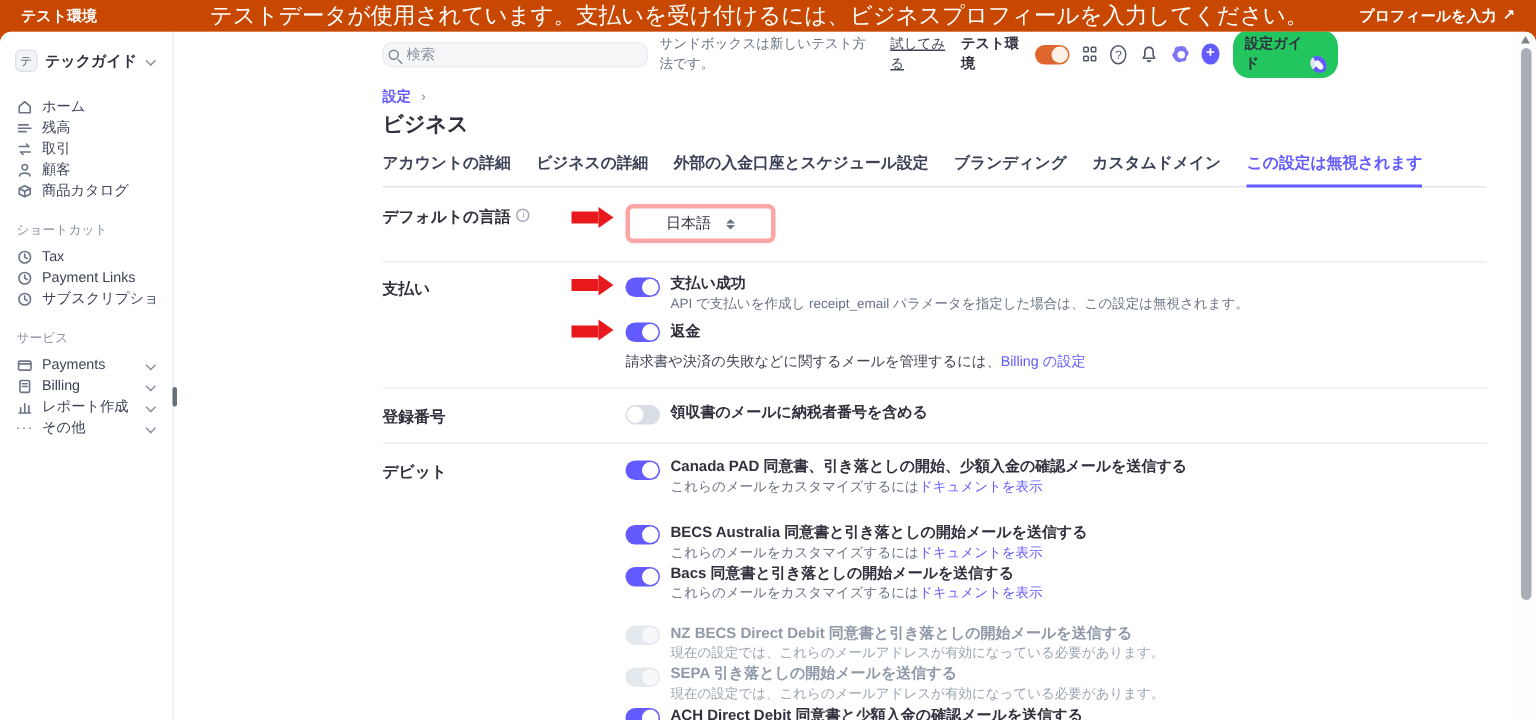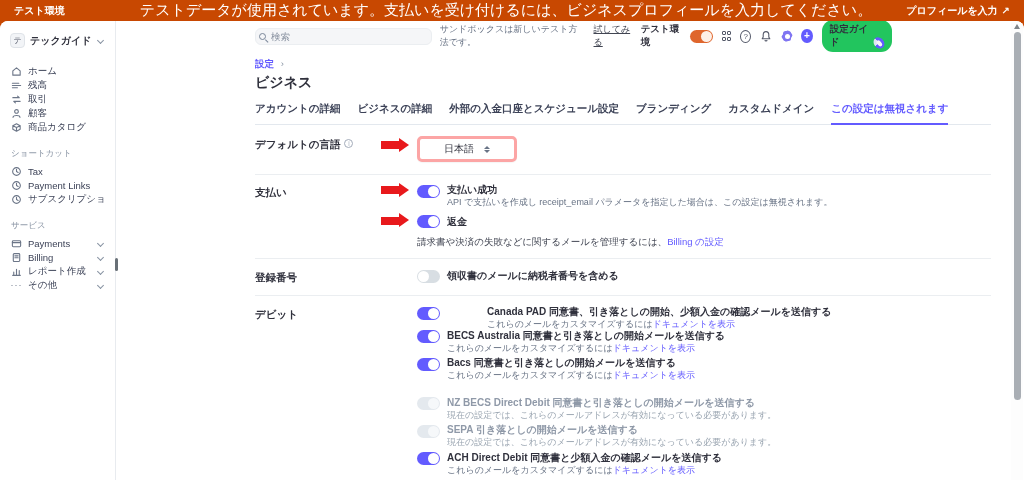--- a/index.html
+++ b/index.html
@@ -340,21 +340,21 @@
           <div class="trow">
             <span class="tgl off"></span>
             <div class="ttitle" style="padding-top:1px;">領収書のメールに納税者番号を含める</div>
           </div>
         </div>
       </div>
 
       <div class="sec" style="padding:10px 0 9px;">
         <div class="sec-label">デビット</div>
         <div class="sec-body">
-          <div class="trow" style="margin-bottom:0;gap:40px;">
+          <div class="trow" style="margin-bottom:20px;">
             <span class="tgl on"></span>
             <div>
               <div class="ttitle">Canada PAD 同意書、引き落としの開始、少額入金の確認メールを送信する</div>
               <div class="tdesc"><span>これらのメールをカスタマイズするには</span><a>ドキュメントを表示</a></div>
             </div>
           </div>
           <div class="trow" style="margin-bottom:4px;">
             <span class="tgl on"></span>
             <div>
               <div class="ttitle">BECS Australia 同意書と引き落としの開始メールを送信する</div>

